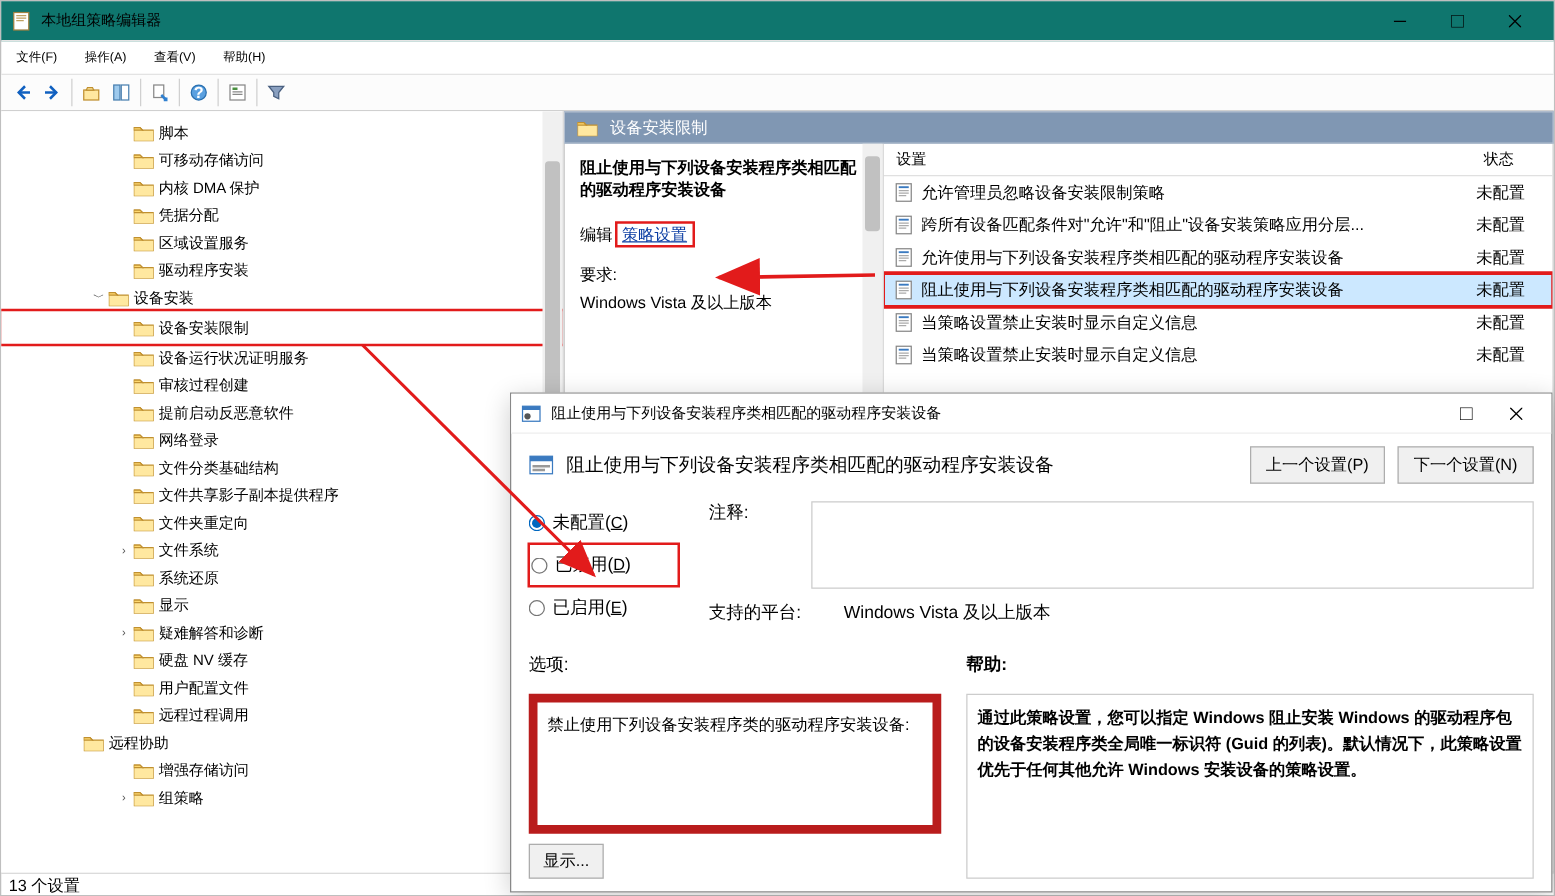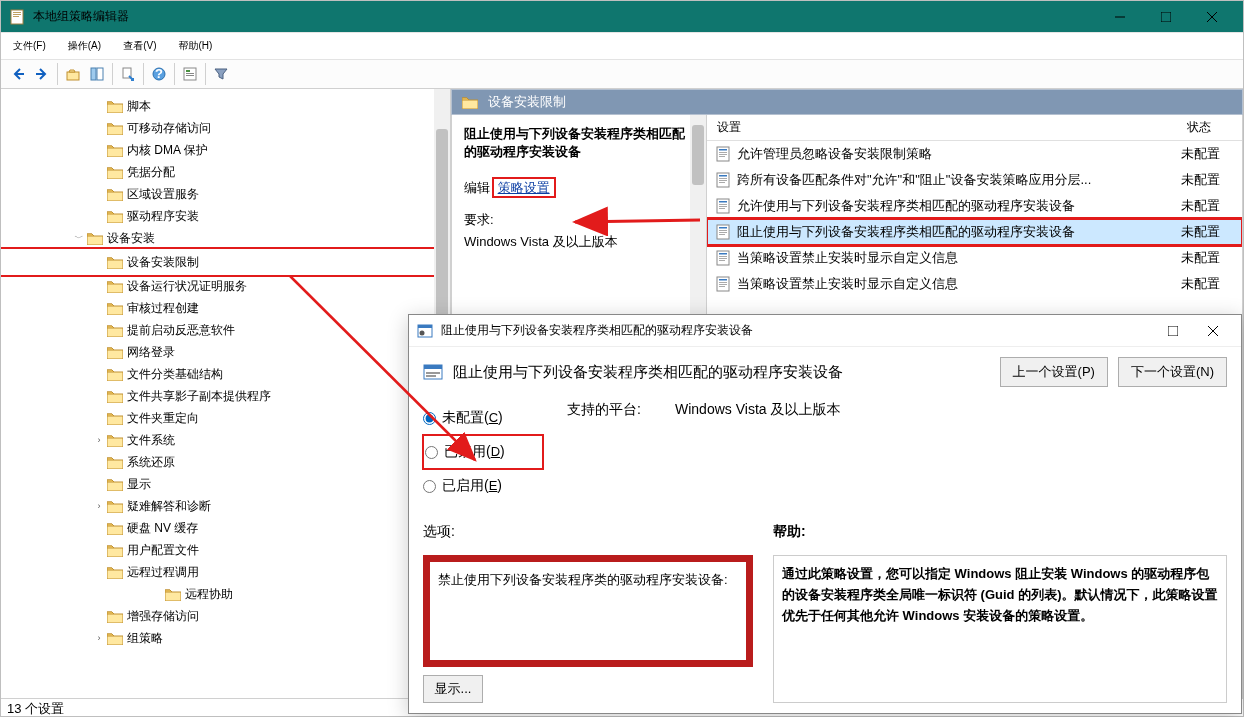--- a/index.html
+++ b/index.html
@@ -379,21 +379,21 @@
           <span class="label">用户配置文件</span>
         </div>
         <div class="tree-node" style="padding-left: 90px;">
           <span class="exp"></span>
           <svg class="folder folder-svg" viewBox="0 0 16 13">
             <path d="M0 2 h5 l2 2 h9 v9 h-16 z" fill="#ffe8a0" stroke="#c09030"></path>
             <path d="M0 2 h5 l2 2 h-7 z" fill="#ffd970" stroke="#c09030"></path>
           </svg>
           <span class="label">远程过程调用</span>
         </div>
-        <div class="tree-node" style="padding-left: 120px; margin-left: 28px;">
+        <div class="tree-node" style="padding-left: 50px;">
           <span class="exp"></span>
           <svg class="folder folder-svg" viewBox="0 0 16 13">
             <path d="M0 2 h5 l2 2 h9 v9 h-16 z" fill="#ffe8a0" stroke="#c09030"></path>
             <path d="M0 2 h5 l2 2 h-7 z" fill="#ffd970" stroke="#c09030"></path>
           </svg>
           <span class="label">远程协助</span>
         </div>
         <div class="tree-node" style="padding-left: 90px;">
           <span class="exp"></span>
           <svg class="folder folder-svg" viewBox="0 0 16 13">
@@ -562,20 +562,24 @@
         <div class="radio-row hl">
           <input type="radio" name="cfg" style="">
           <label>已禁用(<span class="underline">D</span>)</label>
         </div>
         <div class="radio-row">
           <input type="radio" name="cfg" style="">
           <label>已启用(<span class="underline">E</span>)</label>
         </div>
       </div>
       <div class="meta-col">
+        <div class="meta-row">
+          <span class="meta-label">注释:</span>
+          <div class="meta-area"></div>
+        </div>
         <div class="meta-row" style="align-items:center;">
           <span class="meta-label" style="width:90px;">支持的平台:</span>
           <span class="meta-plain">Windows Vista 及以上版本</span>
         </div>
       </div>
     </div>
 
     <div class="dlg-lower">
       <div class="opt-col">
         <span class="opt-label">选项:</span>

